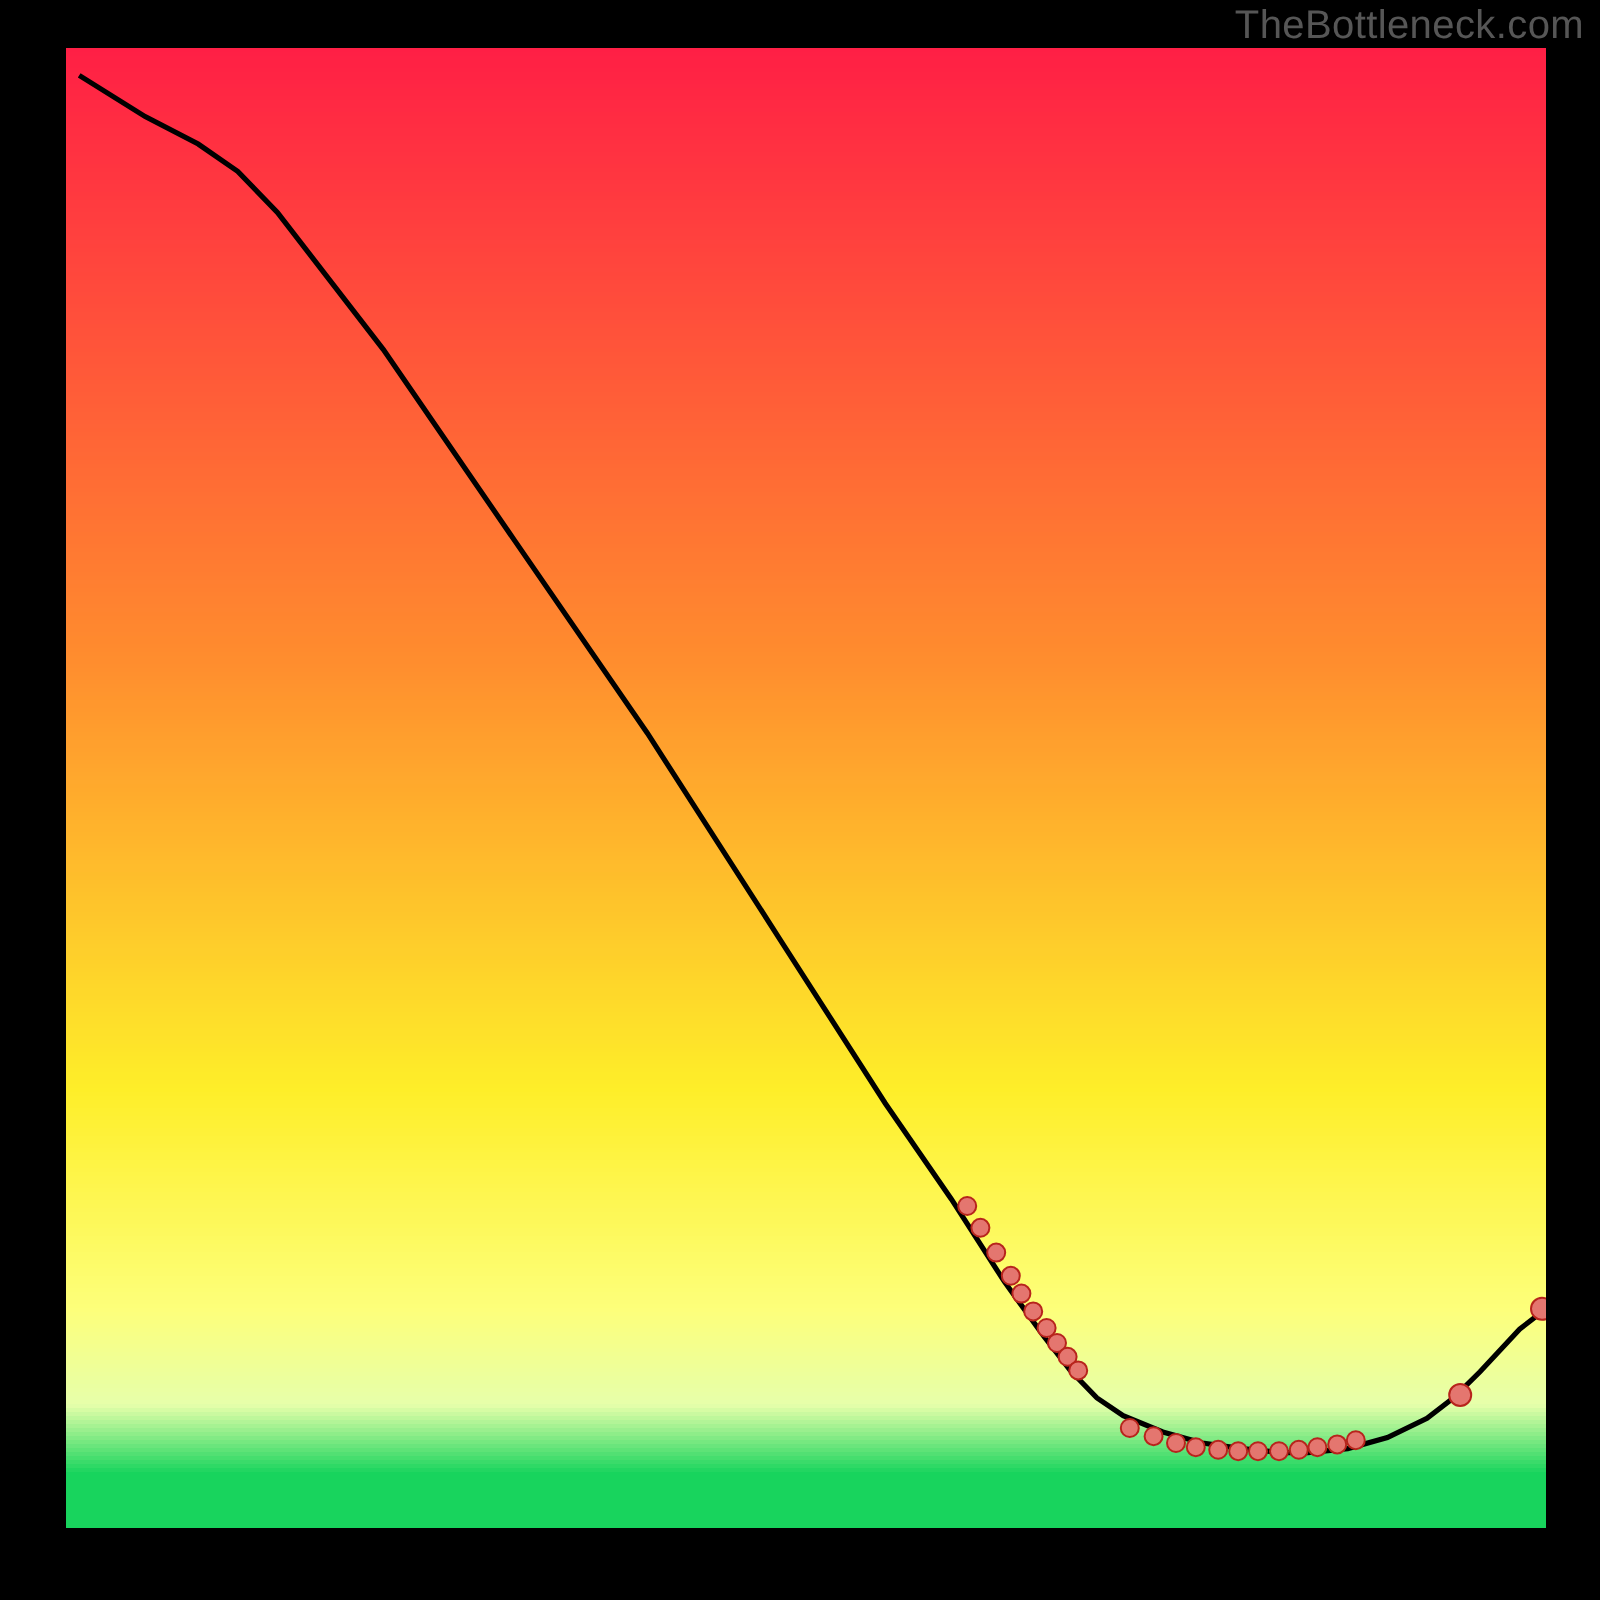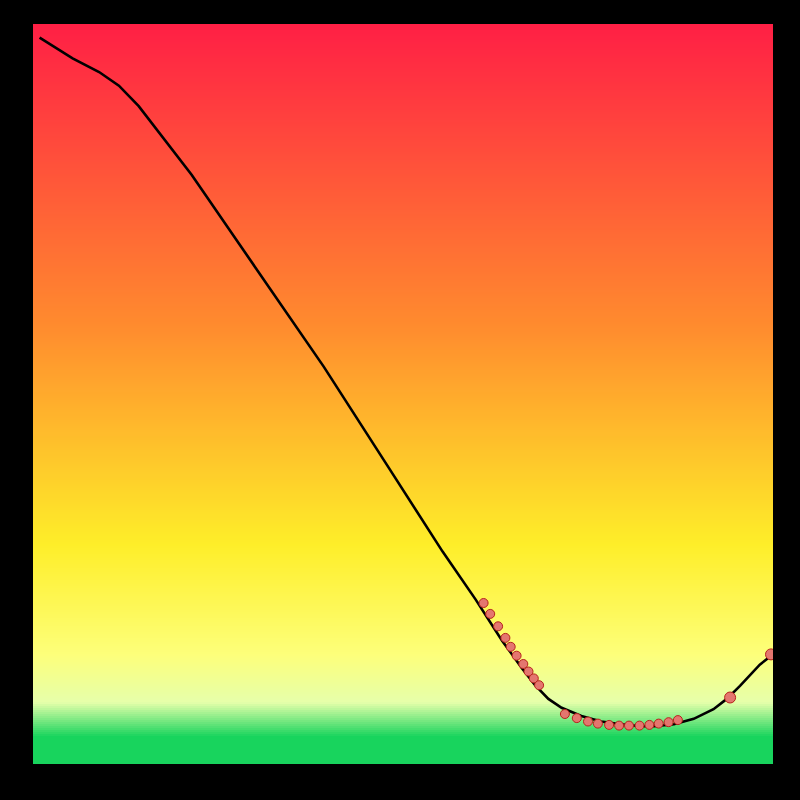--- a/index.html
+++ b/index.html
@@ -446,13 +446,14 @@
         <circle cx="730.1" cy="697.5" r="5.5" fill="#e4766f" stroke="#b7241c" stroke-width="1"></circle>
         <circle cx="771.0" cy="654.4" r="5.5" fill="#e4766f" stroke="#b7241c" stroke-width="1"></circle>
       </g>
 
     <rect x="0" y="0" width="800" height="24" fill="#000"></rect>
     <rect x="0" y="764" width="800" height="36" fill="#000"></rect>
     <rect x="0" y="0" width="33" height="800" fill="#000"></rect>
     <rect x="773" y="0" width="27" height="800" fill="#000"></rect>
   </svg>
 
+  <div class="attribution">TheBottleneck.com</div>
 </div>
 
 </body></html>

